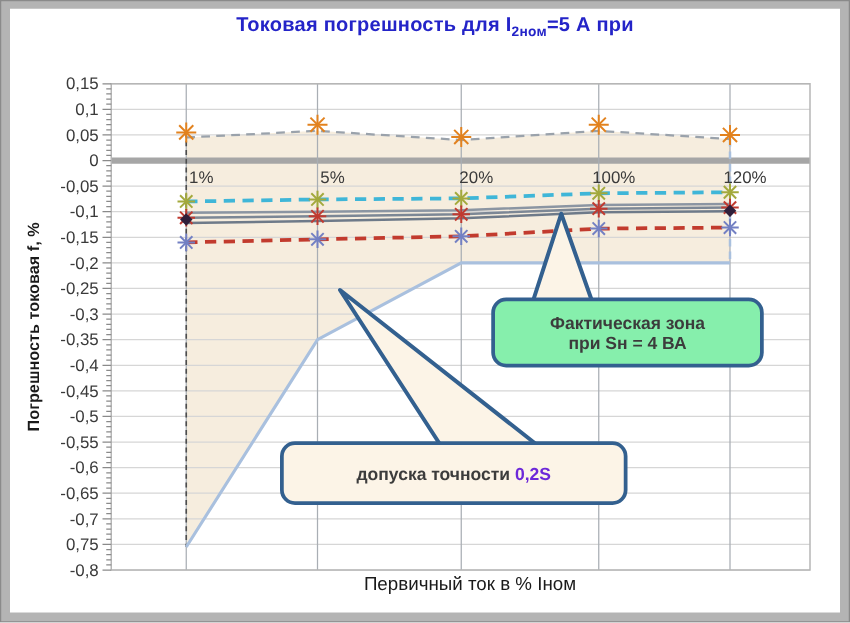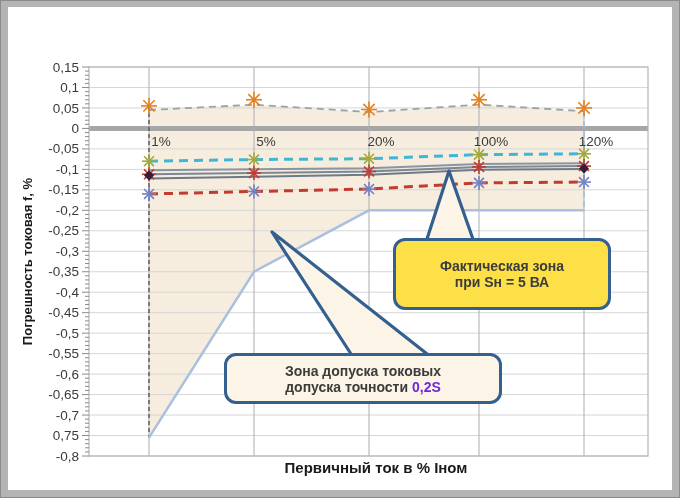--- a/index.html
+++ b/index.html
@@ -5,21 +5,21 @@
   html,body{margin:0;padding:0;background:#ffffff;}
   #stage{position:relative;width:680px;height:498px;background:#b4b4b4;
          font-family:"Liberation Sans",sans-serif;overflow:hidden;
          box-sizing:border-box;border:1px solid #8a8a8a;}
   #canvas{position:absolute;left:7px;top:6px;right:7px;bottom:7px;background:#ffffff;}
   #chart-svg{position:absolute;left:-7px;top:-6px;width:680px;height:498px;}
   #chart-title{position:absolute;left:60px;top:4px;width:560px;text-align:center;
       font-weight:bold;font-size:16px;line-height:19px;letter-spacing:.2px;}
   #chart-title sub{font-size:11px;}
   .axis-title-x{position:absolute;left:88px;top:452px;width:560px;text-align:center;
-      font-weight:bold;font-size:15px;color:#1a1a1a;}
+      font-weight:normal;font-size:15px;color:#1a1a1a;}
   .axis-title-y{position:absolute;left:-96px;top:247px;width:230px;text-align:center;
       font-weight:bold;font-size:13px;color:#1a1a1a;
       transform:rotate(-90deg);transform-origin:center center;}
   .callout{position:absolute;box-sizing:border-box;border-radius:12px;
       text-align:center;font-weight:bold;font-size:14px;line-height:16px;
       display:flex;flex-direction:column;justify-content:center;}
 </style>
 </head>
 <body>
 
@@ -282,27 +282,27 @@
           <text x="160" y="145.42105263157896" text-anchor="middle" fill="#3a3a3a" font-size="13.5" font-family="&quot;Liberation Sans&quot;,sans-serif">1%</text>
           <text x="265" y="145.42105263157896" text-anchor="middle" fill="#3a3a3a" font-size="13.5" font-family="&quot;Liberation Sans&quot;,sans-serif">5%</text>
           <text x="380" y="145.42105263157896" text-anchor="middle" fill="#3a3a3a" font-size="13.5" font-family="&quot;Liberation Sans&quot;,sans-serif">20%</text>
           <text x="490" y="145.42105263157896" text-anchor="middle" fill="#3a3a3a" font-size="13.5" font-family="&quot;Liberation Sans&quot;,sans-serif">100%</text>
           <text x="595" y="145.42105263157896" text-anchor="middle" fill="#3a3a3a" font-size="13.5" font-family="&quot;Liberation Sans&quot;,sans-serif">120%</text>
         </g>
         <polygon points="448,170 425,241 473,241" fill="#fcf4e7" stroke="#33608f" stroke-width="3.2" stroke-linejoin="round"></polygon>
         <polygon points="271,231 352,356 430,356" fill="#fcf4e7" stroke="#33608f" stroke-width="3.2" stroke-linejoin="round"></polygon>
       </svg>
     <div id="chart-title" style="color: rgb(36, 36, 200);">
+      <div id="title-line-1"><span>Токовая погрешность для I</span><sub>2ном</sub><span>=5 А при</span></div>
     </div>
     <div class="axis-title-x">Первичный ток в % Iном</div>
     <div class="axis-title-y">Погрешность токовая f, %</div>
     <div id="callout-layer">
-        <div class="callout" style="left: 385px; top: 231px; width: 218px; height: 72px; background: #fde047; border: 3.5px solid rgb(51, 96, 143); color: rgb(60, 60, 60);">
+        <div class="callout" style="left: 385px; top: 231px; width: 218px; height: 56px; background: #86efac; border: 3.5px solid rgb(51, 96, 143); color: rgb(60, 60, 60);">
           <div><span>Фактическая зона</span></div>
-          <div><span>при Sн = 5 ВА</span></div>
+          <div><span>при Sн = 4 ВА</span></div>
         </div>
         <div class="callout" style="left: 216px; top: 346px; width: 278px; height: 51px; background: rgb(252, 244, 231); border: 3.5px solid rgb(51, 96, 143); color: rgb(60, 60, 60);">
-          <div><span>Зона допуска токовых</span></div>
           <div><span>допуска точности </span><span style="color: #6d28d9;">0,2S</span></div>
         </div>
       </div>
   </div>
 </div>
 
 </body></html>

